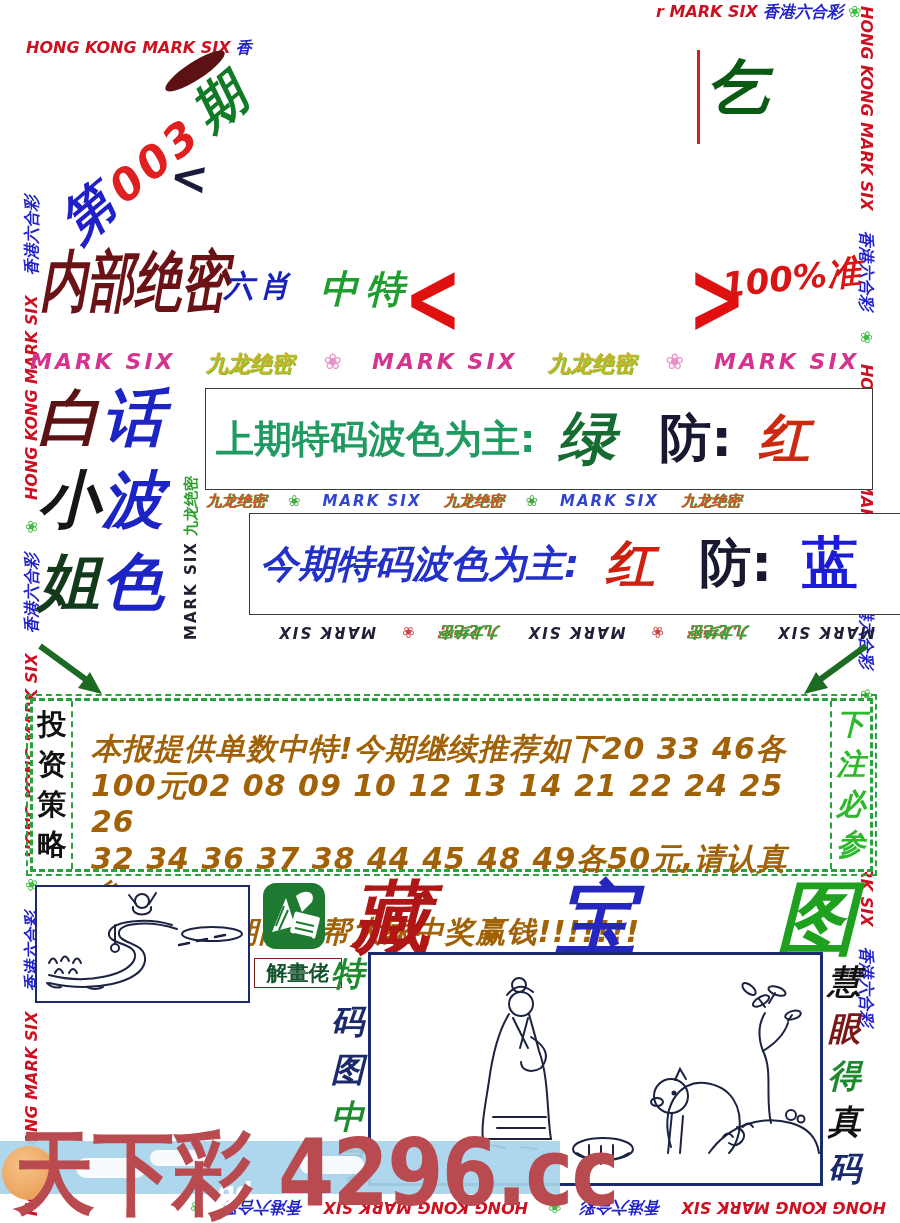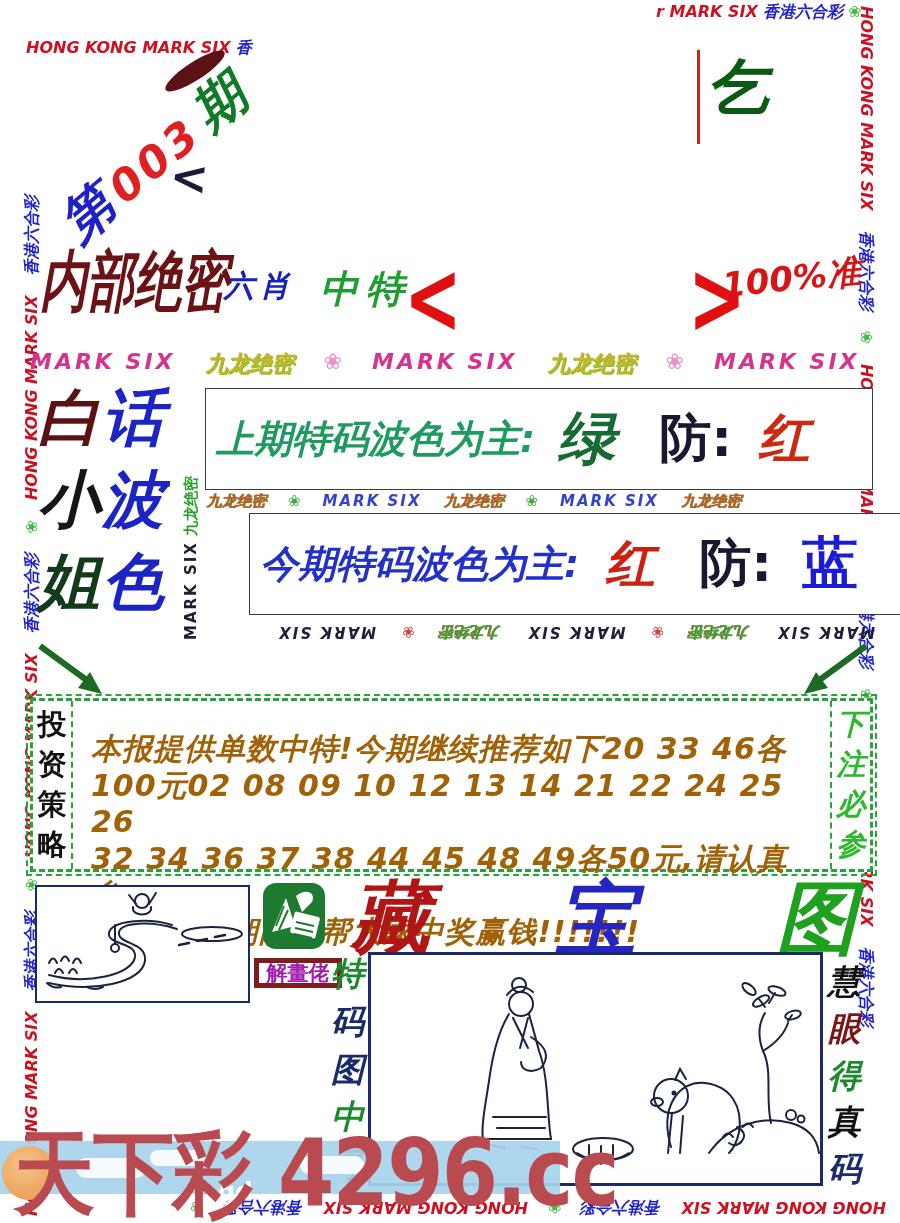--- a/index.html
+++ b/index.html
@@ -62,21 +62,21 @@
 
   
   .wave-left { left:38px; top:384px; width:150px; display:grid; grid-template-columns:64px 80px; row-gap:14px; }
   .wv { font-size:62px; font-weight:bold; font-style:italic; line-height:1.1; }
   .wave-side { left:182px; top:640px; width:260px; transform:rotate(-90deg); transform-origin:left top; font-size:15px; font-weight:bold; white-space:nowrap; }
   .ws-lat { color:#202030; letter-spacing:2px; }
   .ws-cn { color:#2aa02a; }
   .wave-box { left:205px; width:668px; height:102px; border:1px solid #3a3a3a; background:#fff; display:flex; align-items:center; padding-left:10px; white-space:nowrap; }
   .wave-box1 { top:388px; }
   .wave-box2 { top:513px;margin-left:44px; }
-  .wb1-prefix { font-size:38px; font-weight:bold; font-style:italic; color:#1f9a60; }
+  .wb1-prefix { font-size:38px; font-weight:bold; color:#1f9a60; }
   .wb1-main   { font-size:58px; font-weight:bold; font-style:italic; color:#166b33; margin-left:22px; }
   .wb-guard-label { font-size:52px; font-weight:bold; color:#181830; margin-left:44px; }
   .wb1-guard  { font-size:52px; font-weight:bold; font-style:italic; color:#cc2a10; margin-left:26px; }
   .wb2-prefix { font-size:38px; font-weight:bold; font-style:italic; color:#2431c8; }
   .wb2-main   { font-size:50px; font-weight:bold; font-style:italic; color:#cc2010; margin-left:26px; }
   .wb2-guard  { font-size:56px; font-weight:bold; color:#1b1bd8; margin-left:30px; }
 
   
   .punch-text { left:92px; top:644px; font-size:44px; font-weight:bold; font-style:italic; color:#62c162; letter-spacing:32px; white-space:nowrap; }
   .arrow-left  { left:32px; top:642px; }
@@ -85,21 +85,21 @@
   
   .strategy { left:30px; top:698px; width:843px; height:174px; border:3px dashed #27a33b; outline:2px dashed #27a33b; outline-offset:2px; display:flex; background:#fff; }
   .strat-side { width:40px; display:flex; flex-direction:column; justify-content:space-around; align-items:center; font-size:29px; font-weight:bold; padding:4px 0; }
   .strat-left  { border-right:2px dashed #27a33b; color:#111111; }
   .strat-right { border-left:2px dashed #27a33b; color:#2db82d; font-style:italic; }
   .strat-main { flex:1; padding:30px 16px 6px 18px; font-size:30px; font-weight:bold; font-style:italic; color:#a16207; line-height:1.22; white-space:pre-line; letter-spacing:1px; }
 
   
   .sketch-box { left:35px; top:885px; width:215px; height:118px; border:2px solid #1a2a6b; background:#fff; }
   .interp-icon { left:262px; top:882px; }
-  .interp-label { left:254px; top:958px; width:88px; height:30px; border:5px solid #7f1d1d; color:#a21caf; font-size:21px; font-weight:bold; display:flex; align-items:center; justify-content:center; }
+  .interp-label { left:254px; top:958px; width:88px; height:30px; border:1px solid #7f1d1d; color:#14532d; font-size:21px; font-weight:bold; display:flex; align-items:center; justify-content:center; }
   .tt { font-size:80px; font-weight:bold; font-style:italic; }
   .tt-1 { left:350px; top:866px; color:#b01616; }
   .tt-2 { left:556px; top:866px; color:#2525c0; }
   .tt-3 { left:776px; top:866px; color:#1fa01f; }
   .vert-col { display:flex; flex-direction:column; align-items:center; font-weight:bold; font-style:italic; }
   .vert-left  { left:331px; top:952px; height:236px; justify-content:space-between; font-size:33px; }
   .vert-right { left:828px; top:960px; height:232px; justify-content:space-between; font-size:33px; }
   .treasure-box { left:368px; top:952px; width:455px; height:234px; border:3px solid #1a2a6b; background:#fff; }
 
   

